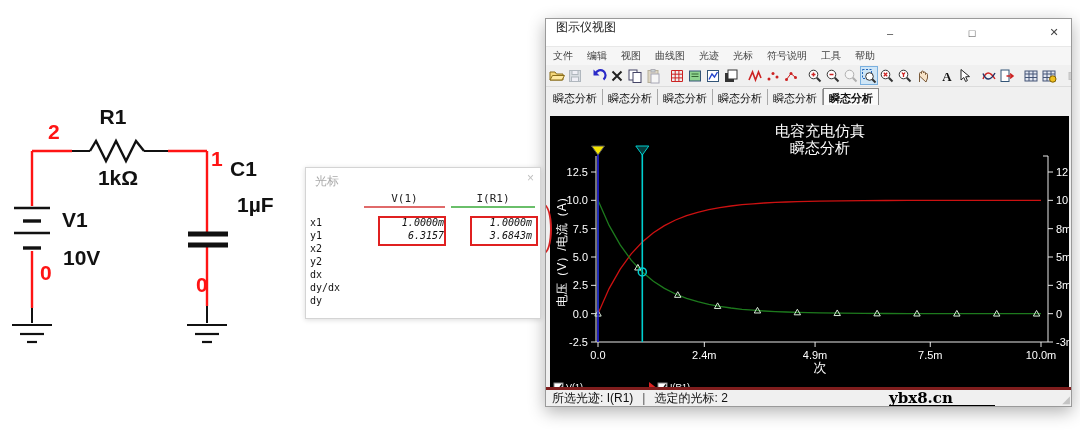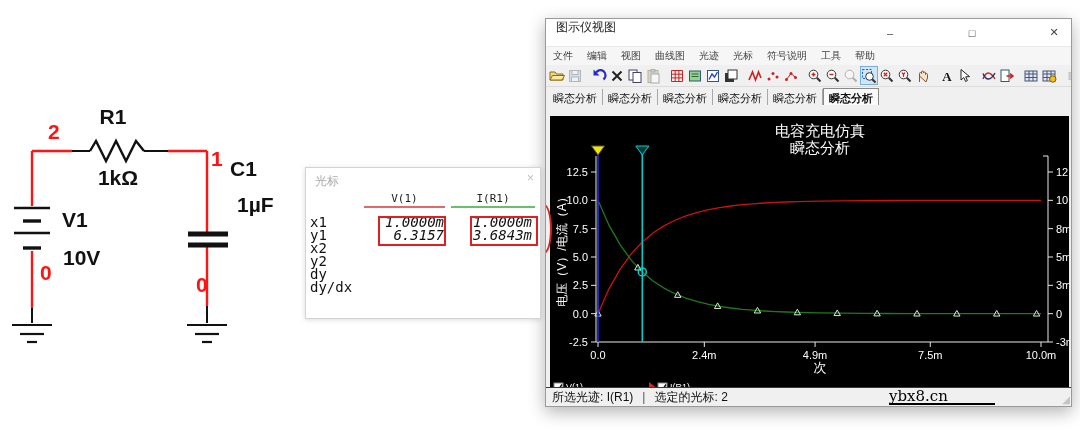--- a/index.html
+++ b/index.html
@@ -12,21 +12,21 @@
   
   #cursor-panel { position:absolute; left:305px; top:167px; width:236px; height:152px;
     background:#ffffff; border:1px solid #d4d4d4; box-shadow:0 1px 5px rgba(0,0,0,.14); z-index:5; }
   #cursor-panel .cp-title { position:absolute; left:9px; top:5px; font-size:12px; color:#aaaaaa; }
   #cursor-panel .cp-close { position:absolute; right:6px; top:3px; font-size:12px; color:#c0c0c0; cursor:default; }
   .cp-head { position:absolute; top:24px; height:16px; font-family:"DejaVu Sans Mono", monospace;
              font-size:11px; color:#222; text-align:center; }
   .cp-head.c1 { left:58px; width:81px; border-bottom:2px solid #e06a6a; }
   .cp-head.c2 { left:145px; width:84px; border-bottom:2px solid #6abf6a; }
   .cp-rows { position:absolute; left:4px; top:48px; width:228px;
-             font-family:"DejaVu Sans Mono", monospace; font-size:14px; color:#111; }
+             font-family:"DejaVu Sans Mono", monospace; font-size:10px; color:#111; }
   .cp-row { display:grid; grid-template-columns:54px 84px 88px; height:13px; line-height:13px; }
   .cp-row .val { text-align:right; padding-right:4px;font-style:italic; }
   .cp-box { position:absolute; border:2px solid #e02020; }
   .cp-box.b1 { left:72px; top:48px; width:68px; height:30px; }
   .cp-box.b2 { left:164px; top:48px; width:68px; height:30px; }
 
   
   #grapher { position:absolute; left:545px; top:18px; width:527px; height:389px;
     background:#f0f0f0; border:1px solid #9a9a9a; box-shadow:0 5px 16px rgba(0,0,0,.30);
     overflow:hidden; }
@@ -41,26 +41,26 @@
   .tbtn { width:20px; height:19px; display:flex; align-items:center; justify-content:center;
           border:1px solid transparent; }
   .tbtn.disabled { opacity:.42; }
   .tbtn.active { background:#cfe6f7; border:1px solid #7ab0df; }
   .tsep { width:1px; height:16px; background:#bdbdbd; margin:0 3px; }
   .tabbar { height:18px; background:#f0f0f0; display:flex; align-items:flex-end; padding-left:2px; font-size:11px; }
   .tab { padding:2px 5px 1px 5px; color:#111; border-right:1px solid #a8a8a8; height:16px; }
   .tab.active { background:#fafafa; border:1px solid #8a8a8a; border-bottom:none; height:17px; font-weight:bold; }
   #chart { position:absolute; left:4px; top:97px; width:519px; height:282px; background:#000000; }
   .statusbar { position:absolute; left:0; bottom:0; width:100%; height:19px; background:#f0f0f0;
-               border-top:1px solid #7f1d1d; font-size:12px; color:#111;
+               border-top:3px solid #7f1d1d; font-size:12px; color:#111;
                display:flex; align-items:center; }
   .statusbar .sleft { padding-left:6px; }
   .statusbar .sdiv { margin:0 9px; color:#555; }
   .watermark { position:absolute; left:343px; top:0px; width:106px; height:17px;
-               font-family:"DejaVu Serif", serif; font-weight:normal; font-size:15px; color:#000;
+               font-family:"DejaVu Serif", serif; font-weight:bold; font-size:15px; color:#000;
                border-bottom:2px solid #000; line-height:17px; }
   .grip { position:absolute; right:1px; bottom:1px; font-size:10px; color:#c4c4c4; }
   #annot-ellipse { position:absolute; left:-10px; top:185px; width:16px; height:50px;
                    border:2px solid #d42020; border-radius:50%; z-index:8; }
 </style>
 </head>
 <body>
 
 <div id="schematic">
   <svg width="290" height="265" viewBox="0 0 290 265">
@@ -141,26 +141,31 @@
         <span>x2</span>
         <span class="val"></span>
         <span class="val"></span>
       </div>
       <div class="cp-row">
         <span>y2</span>
         <span class="val"></span>
         <span class="val"></span>
       </div>
       <div class="cp-row">
+        <span>dx</span>
+        <span class="val"></span>
+        <span class="val"></span>
+      </div>
+      <div class="cp-row">
+        <span>dy/dx</span>
+        <span class="val"></span>
+        <span class="val"></span>
+      </div>
+      <div class="cp-row">
         <span>dy</span>
-        <span class="val"></span>
-        <span class="val"></span>
-      </div>
-      <div class="cp-row">
-        <span>dy/dx</span>
         <span class="val"></span>
         <span class="val"></span>
       </div>
     </div>
   <div class="cp-box b1"></div>
   <div class="cp-box b2"></div>
 </div>
 
 <div id="grapher">
   <div class="titlebar">

